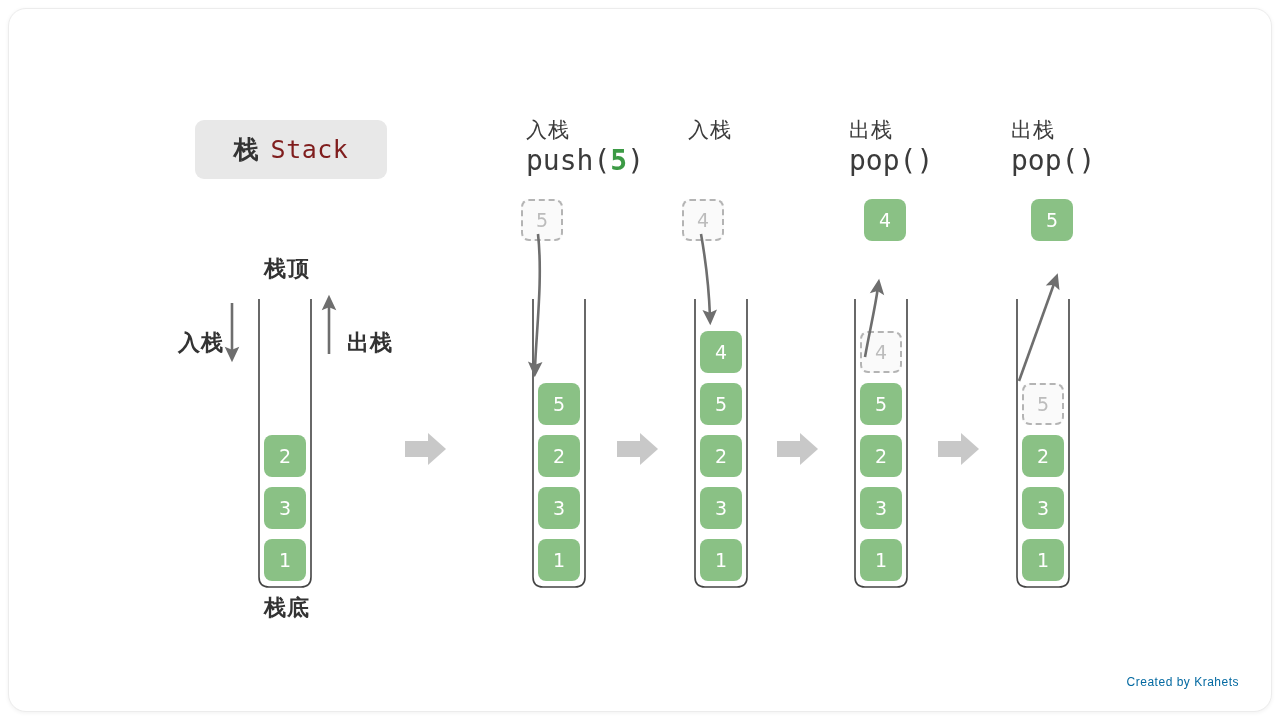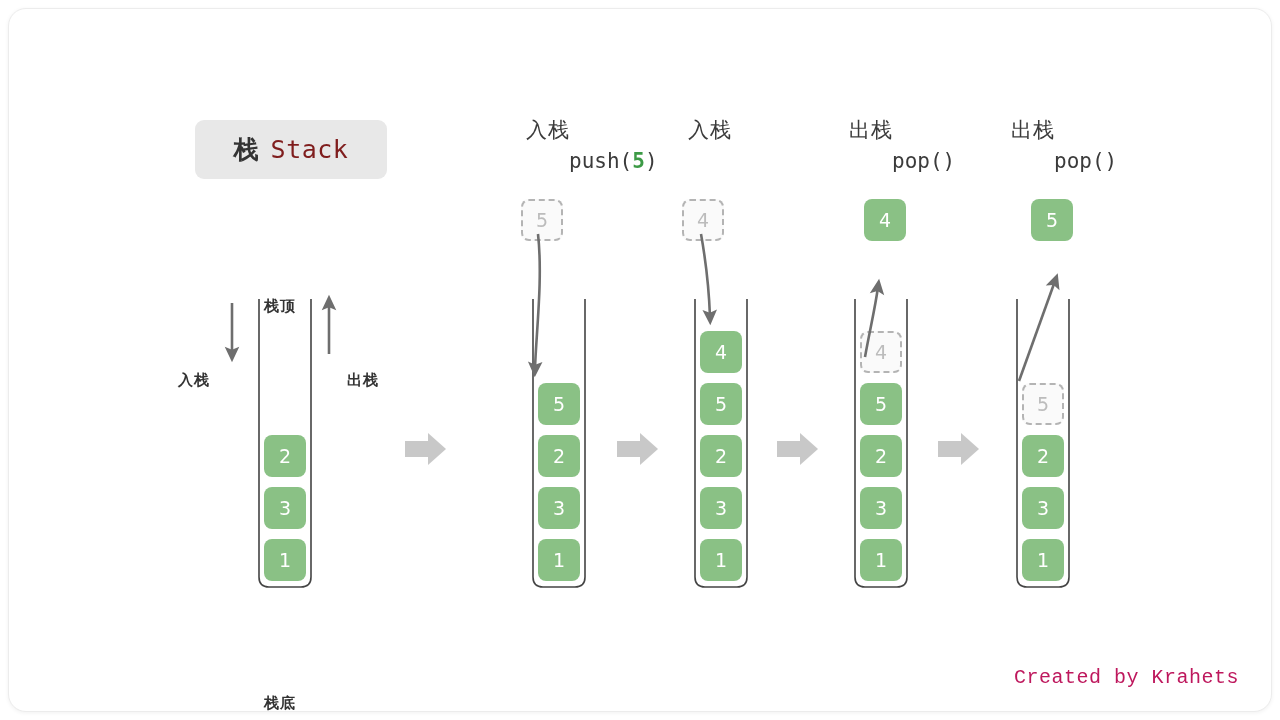--- a/index.html
+++ b/index.html
@@ -50,49 +50,47 @@
   .title-en {
     font-family: "DejaVu Sans Mono", "Liberation Mono", monospace;
     font-size: 25px;
     color: #7f1d1d;
     letter-spacing: 0.5px;
   }
 
   
   .lbl-cn-bold {
     position: absolute;
-    font-size: 15px;
+    font-size: 22px;
     font-weight: bold;
     color: #333333;
     white-space: nowrap;
     letter-spacing: 1px;
-    margin-top: 43px;
   }
 
   
   .stage-head {
     position: absolute;
     width: 160px;
     text-align: left;
   }
   .stage-head .op-cn {
     font-size: 21px;
     font-weight: normal;
     color: #3b3b3b;
     letter-spacing: 1px;
     line-height: 30px;
     white-space: nowrap;
   }
   .stage-head .op-code {
     font-family: "DejaVu Sans Mono", "Liberation Mono", monospace;
-    font-size: 21px;
+    font-size: 28px;
     color: #3b3b3b;
     line-height: 32px;
     white-space: nowrap;
-    margin-left: 43px;
   }
   .op-code .arg {
     color: #3c9a45;
     font-weight: bold;
   }
 
   
   .stack-col {
     position: absolute;
     width: 62px;
@@ -153,38 +151,38 @@
     width: 1264px;
     height: 704px;
     pointer-events: none;
   }
 
   
   .footer {
     position: absolute;
     right: 32px;
     bottom: 22px;
-    font-family: Liberation Mono, monospace;
-    font-size: 20px;
-    color: #be185d;
+    font-family: Liberation Sans, sans-serif;
+    font-size: 12px;
+    color: #0369a1;
     letter-spacing: 0.5px;
   }
 </style>
 </head>
 <body>
 
 <div class="card">
 
   <div class="title-badge">
     <span class="title-cn">栈</span>
     <span class="title-en">Stack</span>
   </div>
 
   <div class="lbl-cn-bold" style="left:255px; top:245px;">栈顶</div>
-  <div class="lbl-cn-bold" style="left:255px; top:642px;">栈底</div>
+  <div class="lbl-cn-bold" style="left:255px; top:584px;">栈底</div>
   <div class="lbl-cn-bold" style="left:169px; top:319px;">入栈</div>
   <div class="lbl-cn-bold" style="left:338px; top:319px;">出栈</div>
 
   <div class="stage-head" style="left:517px; top:106px;">
     <div class="op-cn">入栈</div>
     <div class="op-code"><span>push(</span><span class="arg">5</span><span>)</span></div>
   </div>
   <div class="stage-head" style="left:679px; top:106px;">
     <div class="op-cn">入栈</div>
   </div>

